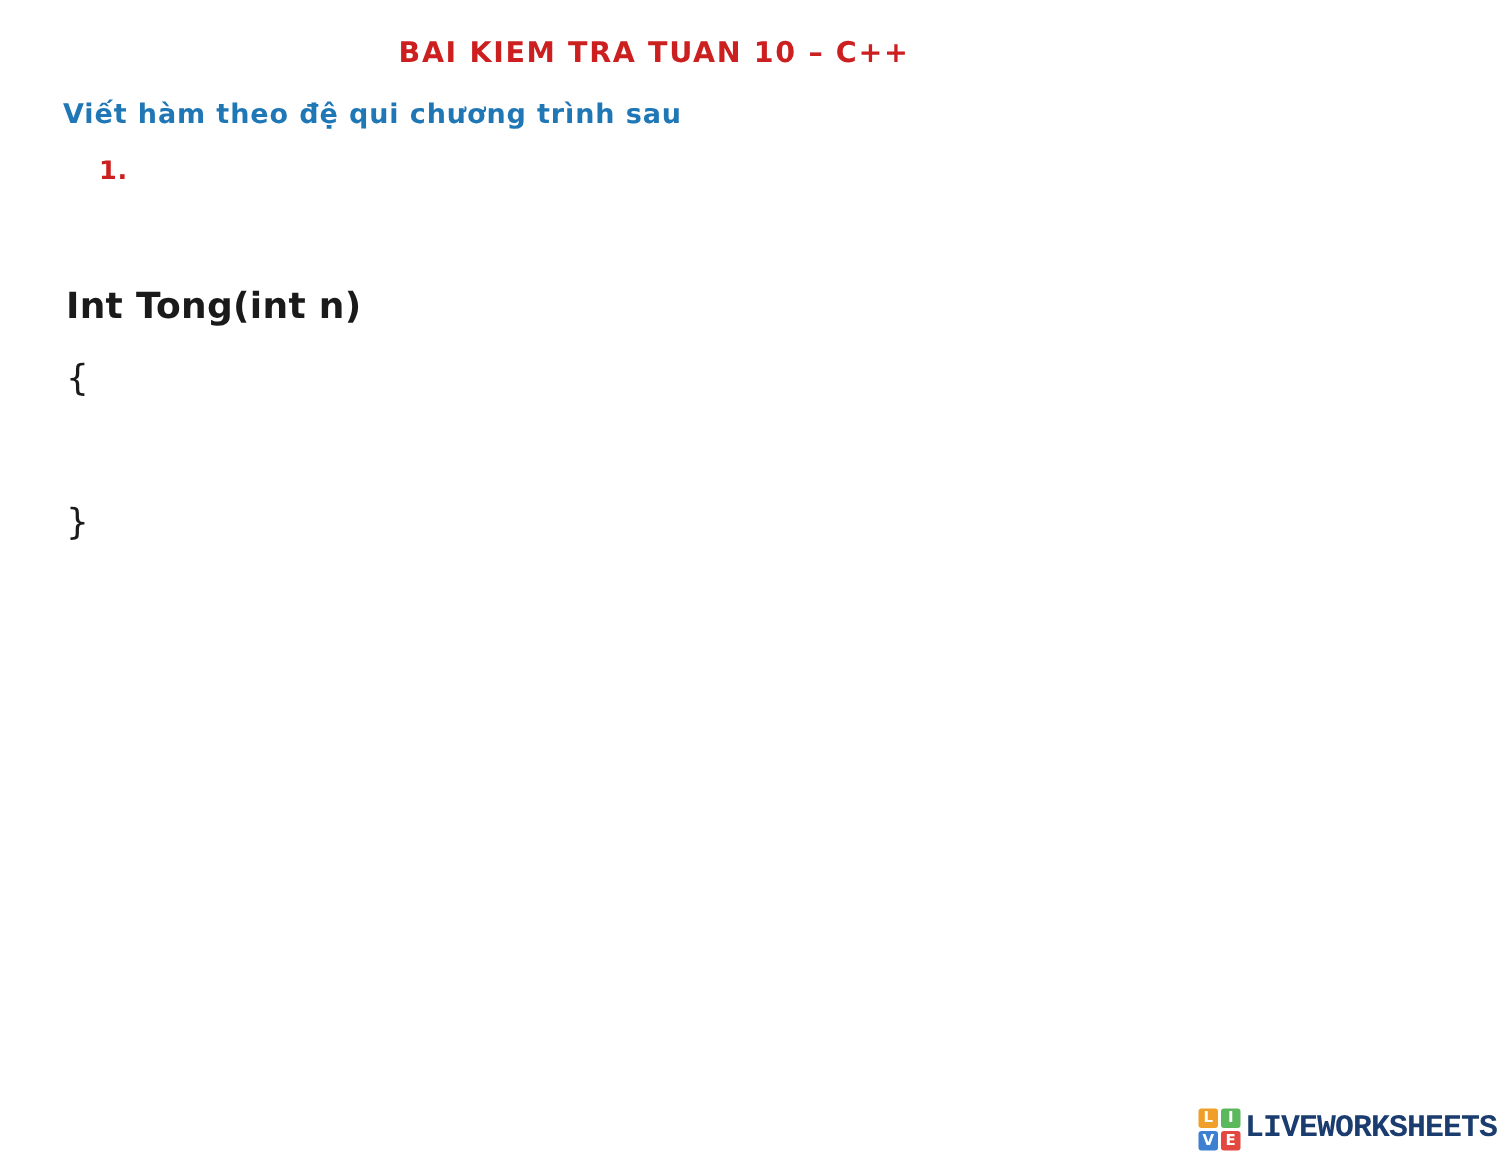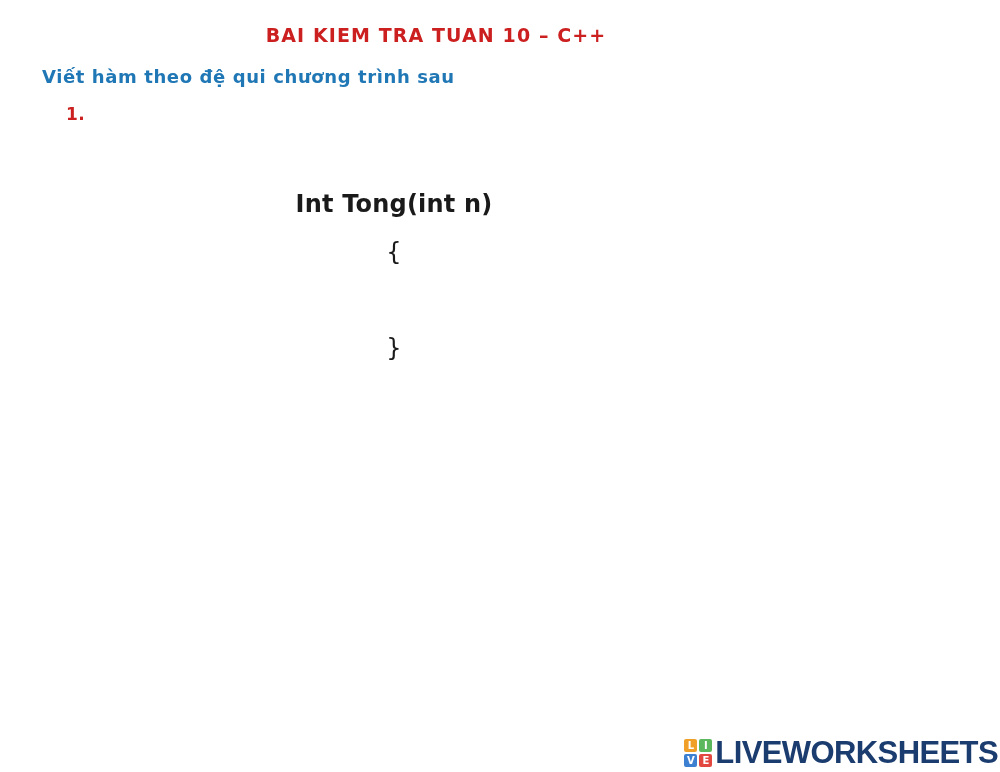--- a/index.html
+++ b/index.html
@@ -76,21 +76,20 @@
     top: 180px;
     width: 700px;
     color: #1a1a1a;
   }
   .code-line {
     font-size: 24px;
     line-height: 48px;
     height: 48px;
     white-space: pre;
     color: #1a1a1a;
-    text-align: center;
   }
   .code-line.signature {
     font-weight: bold;
     letter-spacing: 0.2px;
   }
   .code-line.brace {
     font-weight: normal;
   }
   .code-line.indent-1 {
     padding-left: 46px;
@@ -132,26 +131,26 @@
     font-weight: bold;
     line-height: 13px;
     text-align: center;
     font-family: "DejaVu Sans", "Liberation Sans", sans-serif;
   }
   .lws-tile.t-l { background: #f0a028; }
   .lws-tile.t-i { background: #5cb85c; }
   .lws-tile.t-v { background: #3d7fd0; }
   .lws-tile.t-e { background: #e2483f; }
   .lws-word {
-    font-size: 31px;
+    font-size: 21px;
     font-weight: bold;
     color: #1b3c6e;
     letter-spacing: -0.6px;
     line-height: 34px;
-    font-family: Liberation Sans, sans-serif;
+    font-family: Liberation Mono, monospace;
   }
 </style>
 </head>
 <body>
 
 <div class="doc-title">BAI KIEM TRA TUAN 10 – C++</div>
 
 <div class="doc-subtitle">Viết hàm theo đệ qui chương trình sau</div>
 
 <ol class="task-list">

